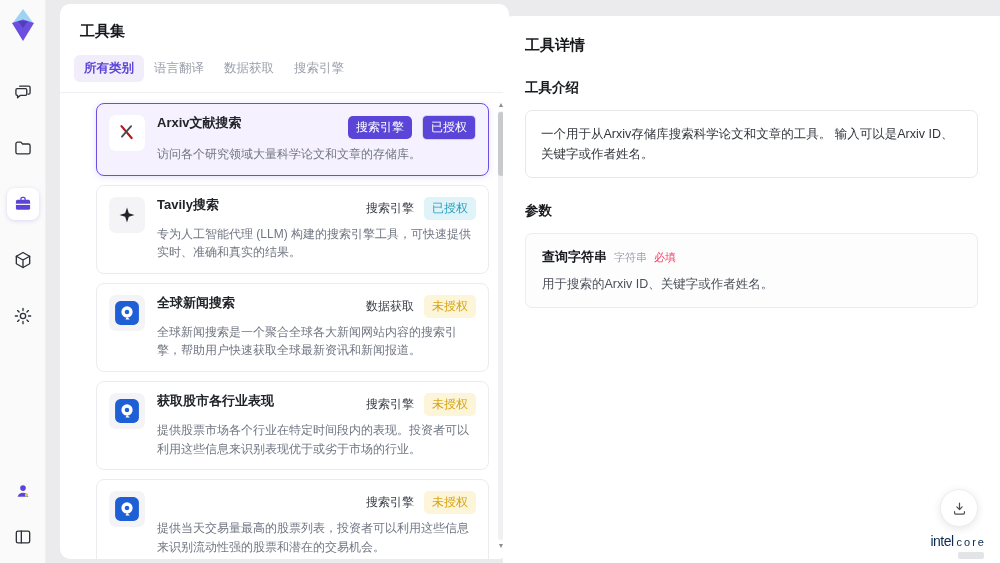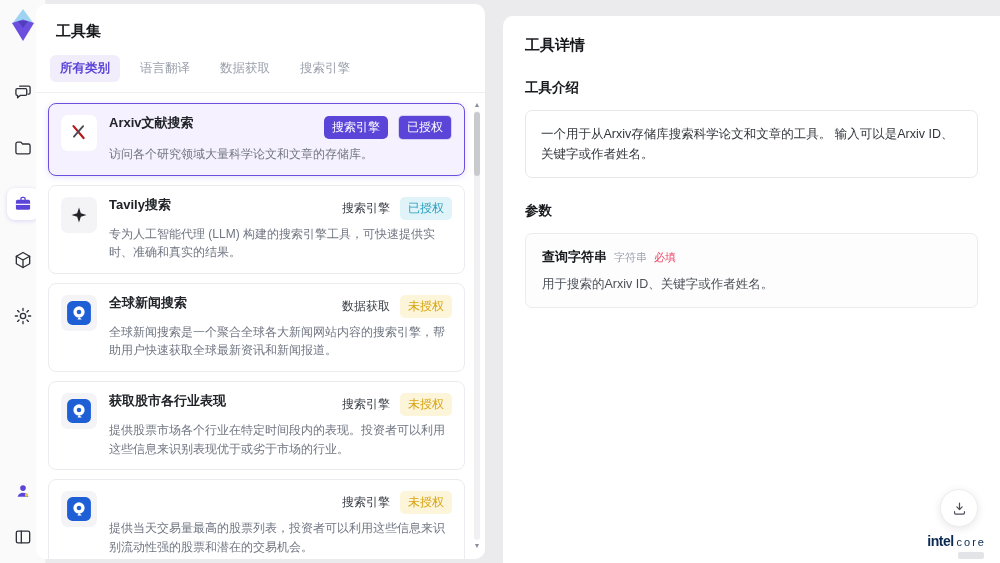--- a/index.html
+++ b/index.html
@@ -23,44 +23,44 @@
     align-items:center; justify-content:center; cursor:pointer;
   }
   .rail-btn svg { width:20px; height:20px; stroke:#2e3138; stroke-width:1.6; fill:none;
     stroke-linecap:round; stroke-linejoin:round; }
   .rail-btn.active { background:#ffffff; box-shadow:0 1px 4px rgba(80,60,200,.18); }
   .rail-btn.active svg { stroke:#5b45d8; fill:#5b45d8; }
   .rail-bottom { margin-top:auto; display:flex; flex-direction:column; align-items:center; gap:14px; }
 
   
   .panel-left {
-    position:absolute; left:36px; top:4px; width:449px; height:555px;
+    position:absolute; left:60px; top:4px; width:449px; height:555px;
     background:#fff; border-radius:10px; overflow:hidden;
   }
   .panel-right {
     position:absolute; left:503px; top:4px; right:0; height:555px;
     background:#fff; border-radius:10px 0 0 10px; padding:20px 22px;margin-top:12px;
   }
 
   .panel-title { font-size:15px; font-weight:bold; color:#17191d; }
   .panel-left .panel-title { padding:18px 20px 0; }
 
   
   .tabs {
-    display:flex; align-items:flex-start; gap:10px;
+    display:flex; align-items:flex-start; 
     padding:14px 14px 10px; border-bottom:1px solid #efeff1;
   }
   .tab {
     font-size:12.5px; color:#9aa0ab; padding:5px 10px; border-radius:6px;
     cursor:pointer; white-space:nowrap;
   }
   .tab.active { color:#5b45d8; background:#f2edfb; font-weight:bold; }
 
   
-  .list { position:relative; padding:10px 20px 0 12px; height:calc(100% - 86px); overflow:hidden; }
+  .list { position:relative; padding:10px 20px 0 36px; height:calc(100% - 86px); overflow:hidden; }
   .card {
     display:flex; gap:12px; padding:11px 12px; margin-bottom:9px;
     border:1px solid #ececf0; border-radius:8px; background:#fff; cursor:pointer;
   }
   .card.selected { border:1.5px solid #6d4fe0; background:#f6f1fe;
     box-shadow:0 1px 6px rgba(109,79,224,.18); }
   .tool-ico {
     flex:0 0 36px; width:36px; height:36px; border-radius:7px; background:#f4f4f6;
     display:flex; align-items:center; justify-content:center; overflow:hidden;
   }
@@ -109,21 +109,21 @@
   .dl-btn {
     position:absolute; right:22px; bottom:44px; width:38px; height:38px; border-radius:50%;
     background:#fff; border:1px solid #eee; box-shadow:0 2px 8px rgba(0,0,0,.10);
     display:flex; align-items:center; justify-content:center; cursor:pointer;
   }
   .dl-btn svg { width:17px; height:17px; stroke:#4a4f57; stroke-width:1.7; fill:none;
     stroke-linecap:round; stroke-linejoin:round; }
   .brand {
     position:absolute; right:14px; bottom:12px; color:#0a2a52; text-align:right; line-height:1;
   }
-  .brand .b1 { font-size:14px; font-weight:bold; letter-spacing:-.5px; }
+  .brand .b1 { font-size:14px; font-weight:normal; letter-spacing:-.5px; }
   .brand .b2 { font-size:11px; letter-spacing:2px; margin-left:3px; }
   .brand .chip { display:block; margin:3px 2px 0 auto; width:26px; height:7px;
     background:#e3e4e8; border-radius:2px; }
 </style>
 </head>
 <body>
 
 <div class="app">
 
   <div class="rail">

